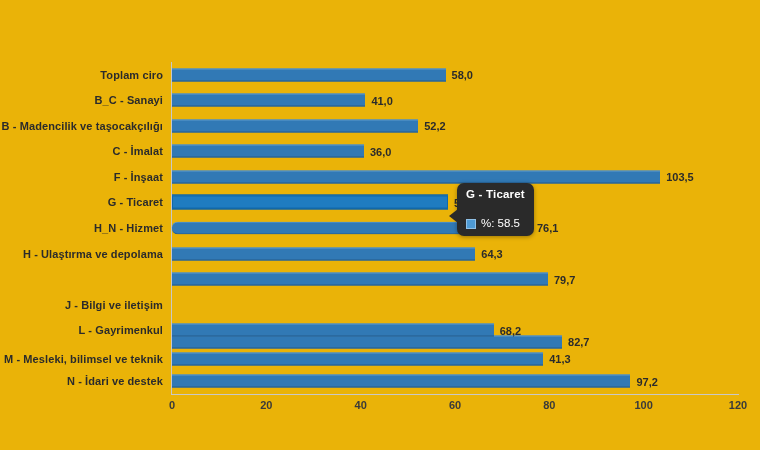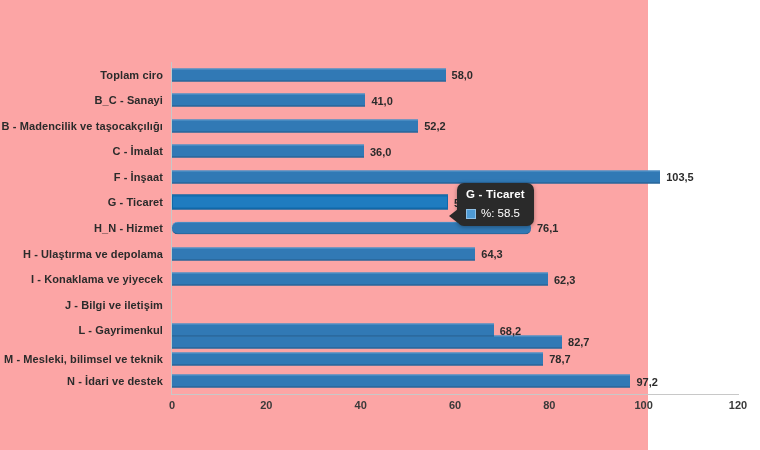--- a/index.html
+++ b/index.html
@@ -4,22 +4,22 @@
 <style>
   * { box-sizing: border-box; margin: 0; padding: 0; }
   html, body {
     width: 760px; height: 450px;
     background: #ffffff;
     font-family: "Liberation Sans", sans-serif;
     overflow: hidden;
   }
   #chart-root {
     position: relative;
-    width: 648px; height: 450px;
-    background: #fca5a5;
+    width: 760px; height: 450px;
+    background: #eab308;
   }
 
   
   
   .plot-area {
     position: absolute;
     left: 172px;
     top: 62px;
     width: 566px;
     height: 332px;
@@ -115,21 +115,21 @@
     font-size: 11.5px;
     font-weight: bold;
     white-space: nowrap;
     line-height: 14px;
     letter-spacing: 0.2px;
   }
   .tooltip-series {
     display: flex;
     align-items: center;
     gap: 5px;
-    margin-top: 6px;
+    margin-top: 16px;
     white-space: nowrap;
   }
   .tooltip-swatch {
     width: 10px; height: 10px;
     background: #4e9ad4;
     border: 1px solid #8fc0e6;
     flex: 0 0 auto;
   }
   .tooltip-text {
     font-size: 11.5px;
@@ -196,41 +196,40 @@
           <span class="bar-value">76,1</span>
         </div>
       </div>
       <div class="row" style="top: 178.769px; height: 25.5385px;">
         <div class="cat-label">H - Ulaştırma ve depolama</div>
         <div class="bar" style="width: 303.282px;">
           <span class="bar-value">64,3</span>
         </div>
       </div>
       <div class="row" style="top: 204.308px; height: 25.5385px;">
-        <div class="cat-label">I - Konaklama ve yiyecek</div>
         <div class="bar" style="width: 375.918px;">
-          <span class="bar-value">62,3</span>
+          <span class="bar-value">79,7</span>
         </div>
       </div>
       <div class="row" style="top: 229.846px; height: 25.5385px;">
         <div class="cat-label">J - Bilgi ve iletişim</div>
         <div class="bar" style="width: 390.068px; margin-top: 37px;">
           <span class="bar-value">82,7</span>
         </div>
       </div>
       <div class="row" style="top: 255.385px; height: 25.5385px;">
         <div class="cat-label">L - Gayrimenkul</div>
         <div class="bar" style="width: 321.677px;">
           <span class="bar-value">68,2</span>
         </div>
       </div>
       <div class="row" style="top: 284px; height: 25.5385px;">
         <div class="cat-label">M - Mesleki, bilimsel ve teknik</div>
         <div class="bar" style="width: 371.202px;">
-          <span class="bar-value">78,7</span>
+          <span class="bar-value">41,3</span>
         </div>
       </div>
       <div class="row" style="top: 306.462px; height: 25.5385px;">
         <div class="cat-label">N - İdari ve destek</div>
         <div class="bar" style="width: 458.46px;">
           <span class="bar-value">97,2</span>
         </div>
       </div>
     </div>
 

